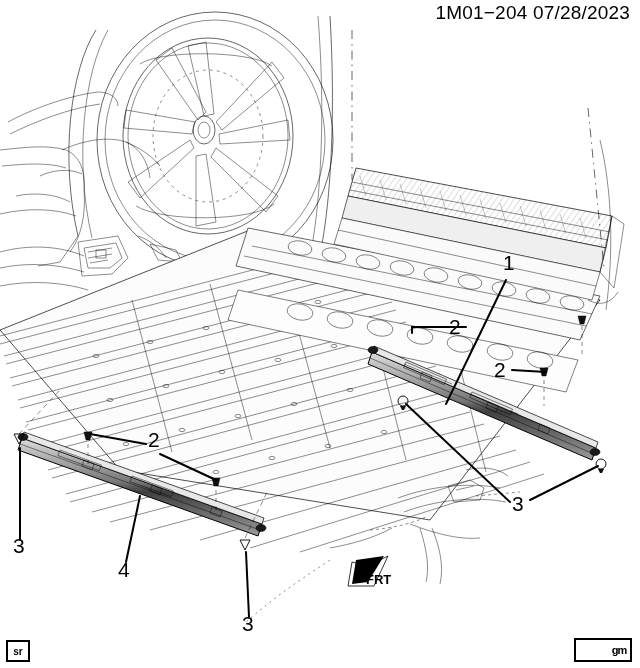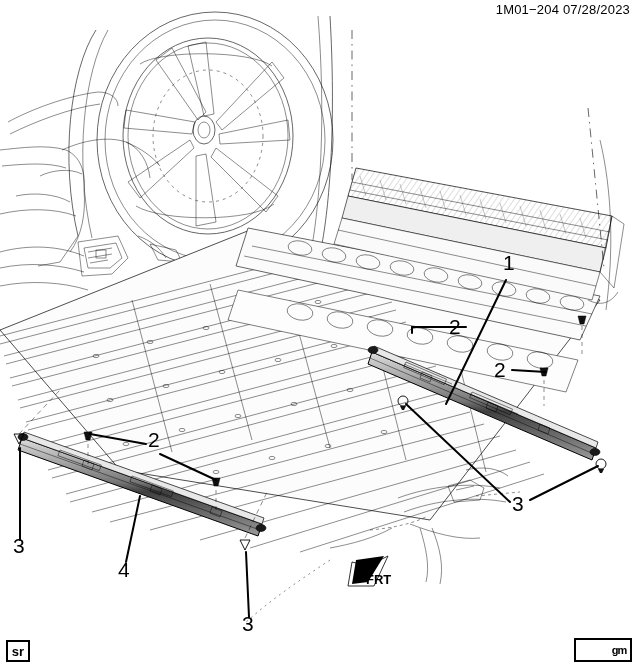--- a/index.html
+++ b/index.html
@@ -20,42 +20,42 @@
     left: 0; top: 0;
     width: 640px;
     height: 668px;
     background: #ffffff;
   }
   .doc-header {
     position: absolute;
     right: 10px;
     top: 2px;
     font-family: "Liberation Sans", sans-serif;
-    font-size: 13px;
+    font-size: 19px;
     letter-spacing: 0.2px;
     color: #000;
     white-space: nowrap;
   }
   .corner-box {
     position: absolute;
     border: 2px solid #000;
     background: #fff;
     display: flex;
     align-items: center;
     justify-content: center;
     font-family: "Liberation Sans", sans-serif;
     font-weight: bold;
     color: #000;
   }
   #sr-box {
     left: 6px;
     bottom: 6px;
     width: 20px;
     height: 18px;
-    font-size: 13px;
+    font-size: 10px;
   }
   #gm-box {
     right: 8px;
     bottom: 6px;
     width: 22px;
     height: 20px;
     font-size: 11px;
     letter-spacing: -1px;
     padding-left: 32px;
   }

